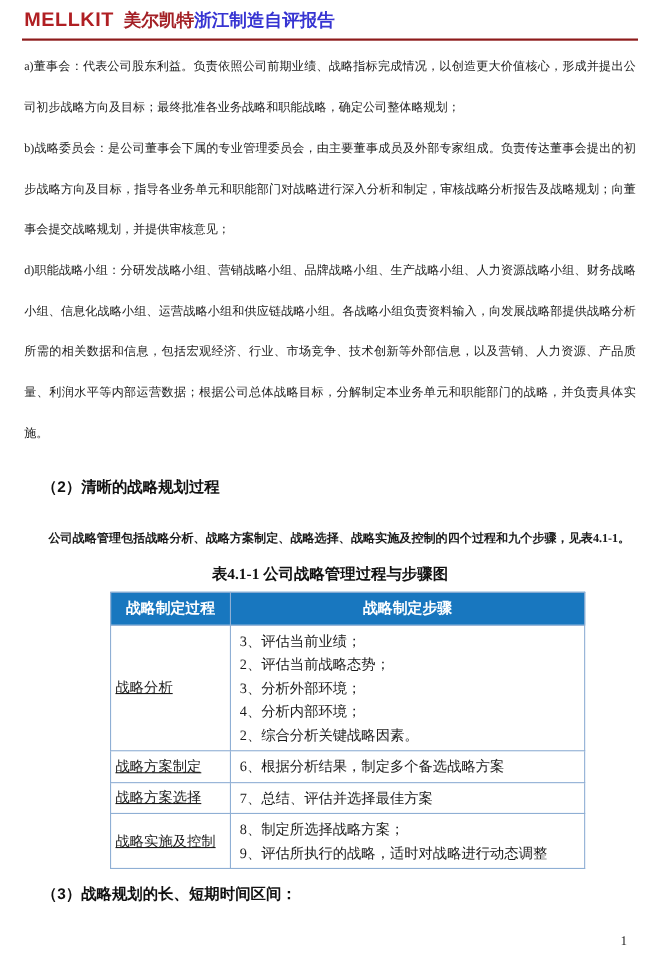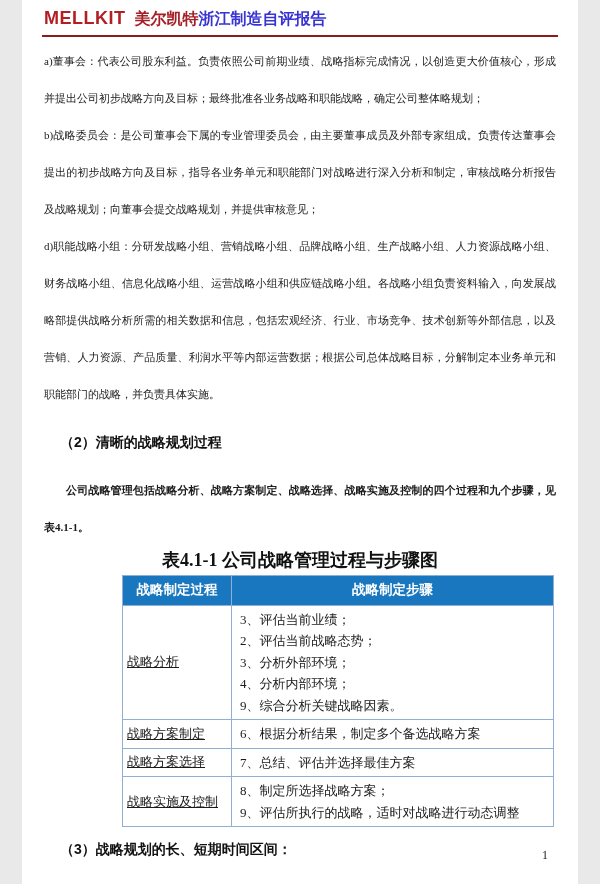--- a/index.html
+++ b/index.html
@@ -1,17 +1,17 @@
 <!DOCTYPE html>
 <html><head>
 <meta charset="utf-8">
 <style>
   html,body{margin:0;padding:0;background:#e9e9e9;}
   .page{
-    width:556px;height:884px;background:#ffffff;position:relative;
+    width:600px;height:884px;background:#ffffff;position:relative;
     margin:0 auto;box-sizing:border-box;overflow:hidden;
     font-family:"Liberation Serif","DejaVu Serif",serif;color:#1b1b1b;
   }
   .header{
     margin:7px 20px 0 20px;
     padding:1px 2px 5px 2px;
     border-bottom:2px solid #8e1b1b;
     white-space:nowrap;
   }
   .brand{
@@ -28,21 +28,21 @@
   .para{
     margin:0;font-size:11px;line-height:37px;
     text-align:justify;text-justify:inter-ideograph;
   }
   .section{
     margin:16px;font-size:14px;line-height:26.5px;font-weight:bold;color:#111;
     font-family:"Liberation Sans","DejaVu Sans",sans-serif;
   }
   .indent{text-indent:2em;font-weight:bold;}
   .tbl-caption{
-    text-align:center;font-size:18px;font-weight:bold;color:#111;
+    text-align:center;font-size:14px;font-weight:bold;color:#111;
     margin:5px 0 6px 0;line-height:18px;
   }
   table.strategy{
     border-collapse:collapse;margin-left:78px;width:431px;table-layout:fixed;
     font-size:13px;
     padding-left:12px;
   }
   table.strategy col.c1{width:109px;}
   table.strategy col.c2{width:322px;}
   table.strategy th{
@@ -93,21 +93,21 @@
         </tr>
       </thead>
       <tbody>
         <tr>
           <td class="proc">战略分析</td>
           <td>
             <div class="step-line">3、评估当前业绩；</div>
             <div class="step-line">2、评估当前战略态势；</div>
             <div class="step-line">3、分析外部环境；</div>
             <div class="step-line">4、分析内部环境；</div>
-            <div class="step-line">9、综合分析关键战略因素。</div>
+            <div class="step-line">2、综合分析关键战略因素。</div>
           </td>
         </tr>
         <tr>
           <td class="proc">战略方案制定</td>
           <td>
             <div class="step-line">6、根据分析结果，制定多个备选战略方案</div>
           </td>
         </tr>
         <tr>
           <td class="proc">战略方案选择</td>

